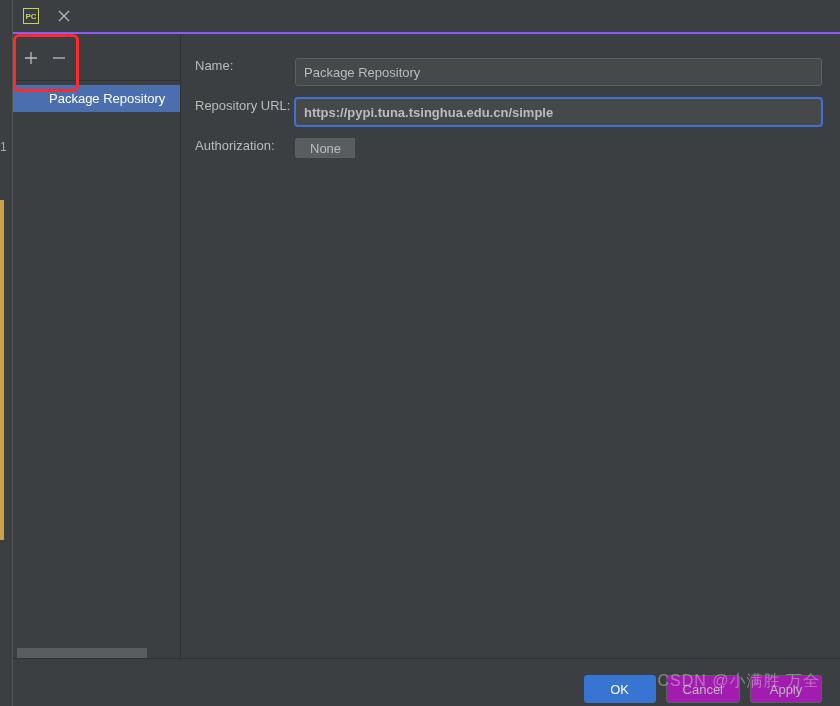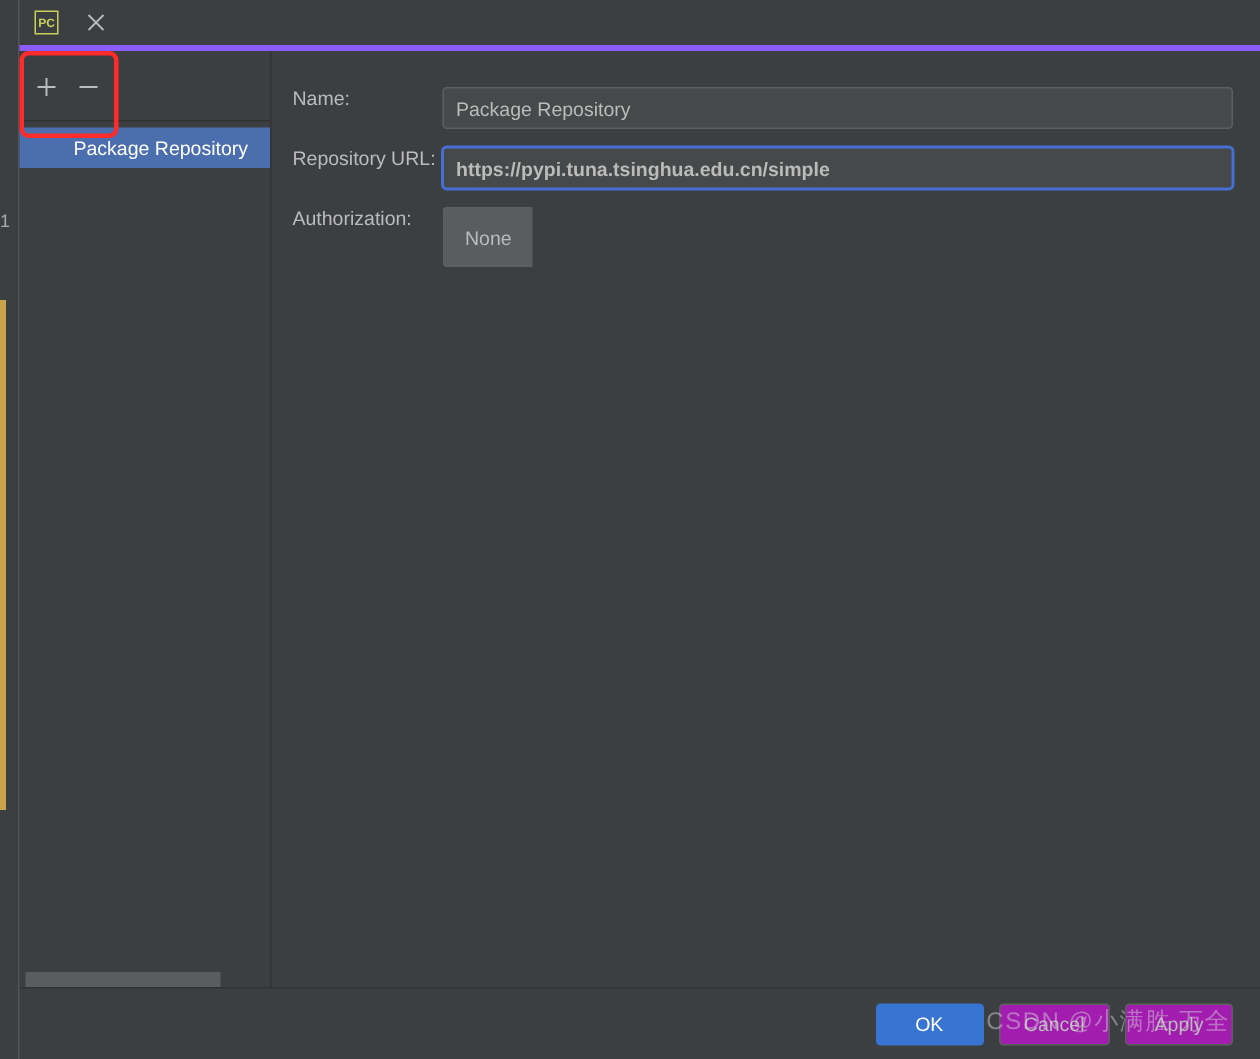--- a/index.html
+++ b/index.html
@@ -47,21 +47,21 @@
       background: #3c3f41;
       display: flex;
       flex-direction: column;
       border-left: 1px solid #555;
     }
     .titlebar {
       height: 34px;
       display: flex;
       align-items: center;
       padding: 0 10px;
-      border-bottom: 4px solid #8b5cf6;
+      border-bottom: 2px solid #8b5cf6;
     }
     .pc-icon {
       width: 16px;
       height: 16px;
       border: 1px solid #c9d05c;
       color: #c9d05c;
       font-size: 8px;
       font-weight: bold;
       display: flex;
       align-items: center;
@@ -174,21 +174,21 @@
     }
     .text-input.focused {
       border: 1px solid #466fd5;
       box-shadow: 0 0 0 1px #466fd5;
       font-weight: bold;
     }
     .seg-group {
       display: flex;
     }
     .seg-btn {
-      height: 40px;
+      height: 20px;
       background: #4c5052;
       border: 1px solid #5e6060;
       color: #bbbbbb;
       padding: 0 14px;
       font-size: 13px;
       cursor: pointer;
       display: flex;
       align-items: center;
     }
     .seg-btn.first {
@@ -198,22 +198,21 @@
     .seg-btn.last {
       border-radius: 0 3px 3px 0;
     }
     .seg-btn.active {
       background: #5a5d5f;
     }
     .footer {
       height: 48px;
       display: flex;
       justify-content: flex-end;
-      align-items: center;
-      padding: 5px 18px;
+      padding: 16px 18px;
       gap: 10px;
       border-top: 1px solid #323232;
     }
     .dlg-btn {
       height: 28px;
       min-width: 72px;
       background: #a21caf;
       border: 1px solid #5e6060;
       border-radius: 3px;
       color: #bbbbbb;

